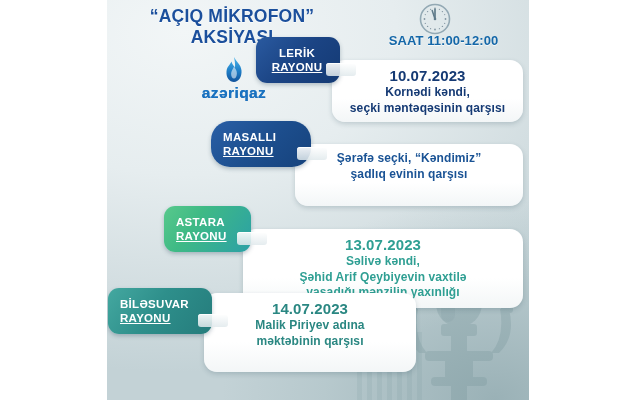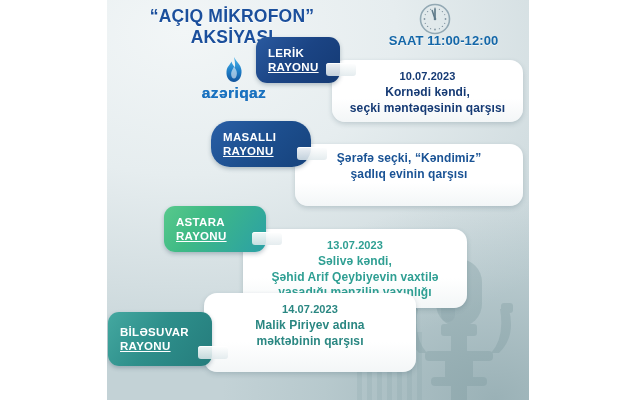--- a/index.html
+++ b/index.html
@@ -73,21 +73,21 @@
   }
 
   .card{
     position:absolute;border-radius:13px;
     background:linear-gradient(180deg,#ffffff 0%,#ffffff 62%,#f3f6f7 100%);
     box-shadow:0 2px 5px rgba(50,80,95,.22);
     text-align:center;box-sizing:border-box;padding:7px 12px 8px;
     font-weight:bold;font-size:12px;line-height:15.5px;letter-spacing:.1px;
     z-index:2;
   }
-  .card .date{display:block;font-size:11px;line-height:18px;margin-bottom:0px;}
+  .card .date{display:block;font-size:15px;line-height:18px;margin-bottom:0px;}
   .card .line{display:block;}
 </style>
 </head>
 <body>
 
 <div class="stage">
   <div class="poster">
 
     <svg class="mic-ghost" viewBox="0 0 160 175">
       <g fill="#8aa4a8" opacity=".85">
@@ -163,21 +163,21 @@
       </g>
       <line x1="17" y1="17" x2="17" y2="7.5" stroke="#5f7b8a" stroke-width="1.7" stroke-linecap="round"></line>
       <line x1="17" y1="17" x2="14.2" y2="8.4" stroke="#5f7b8a" stroke-width="1.5" stroke-linecap="round"></line>
       <circle cx="17" cy="17" r="1.3" fill="#5f7b8a"></circle>
     </svg>
 
     <div class="saat">SAAT 11:00-12:00</div>
 
     <div class="row">
       <div class="tag" style="left:149px;top:37px;width:84px;height:46px;
-                  background:linear-gradient(135deg,#2a5aa0 0%,#1b4484 48%,#143a74 100%);">
+                  background:linear-gradient(135deg,#2a5aa0 0%,#1b4484 48%,#143a74 100%);align-items:center;">
         <span>LERİK</span>
         <span class="t2">RAYONU</span>
         <span class="notch"></span>
       </div>
       <div class="card" style="left:225px;top:60px;width:191px;height:62px;color:#153a74;">
         <span class="date">10.07.2023</span>
         <span class="line">Kornədi kəndi,</span>
         <span class="line">seçki məntəqəsinin qarşısı</span>
       </div>
     </div>
@@ -189,37 +189,37 @@
         <span class="t2">RAYONU</span>
         <span class="notch"></span>
       </div>
       <div class="card" style="left:188px;top:144px;width:228px;height:62px;color:#1a5395;">
         <span class="line">Şərəfə seçki, “Kəndimiz”</span>
         <span class="line">şadlıq evinin qarşısı</span>
       </div>
     </div>
 
     <div class="row">
-      <div class="tag" style="left:57px;top:206px;width:102px;height:46px;
+      <div class="tag" style="left:57px;top:206px;width:87px;height:46px;
                   background:linear-gradient(125deg,#58c98c 0%,#3fba85 35%,#2ba0a6 100%);">
         <span>ASTARA</span>
         <span class="t2">RAYONU</span>
         <span class="notch"></span>
       </div>
-      <div class="card" style="left:136px;top:229px;width:224px;height:79px;color:#2f9f93;">
+      <div class="card" style="left:136px;top:229px;width:280px;height:79px;color:#2f9f93;">
         <span class="date">13.07.2023</span>
         <span class="line">Səlivə kəndi,</span>
         <span class="line">Şəhid Arif Qeybiyevin vaxtilə</span>
         <span class="line">yaşadığı mənzilin yaxınlığı</span>
       </div>
     </div>
 
     <div class="row">
-      <div class="tag" style="left:1px;top:288px;width:104px;height:54px;
-                  background:linear-gradient(125deg,#44a8a0 0%,#2e8f8b 45%,#257c7c 100%);margin-top:24px;">
+      <div class="tag" style="left:1px;top:288px;width:104px;height:46px;
+                  background:linear-gradient(125deg,#44a8a0 0%,#2e8f8b 45%,#257c7c 100%);">
         <span>BİLƏSUVAR</span>
         <span class="t2">RAYONU</span>
         <span class="notch"></span>
       </div>
       <div class="card" style="left:97px;top:293px;width:212px;height:79px;color:#2a8782;">
         <span class="date">14.07.2023</span>
         <span class="line">Malik Piriyev adına</span>
         <span class="line">məktəbinin qarşısı</span>
       </div>
     </div>

